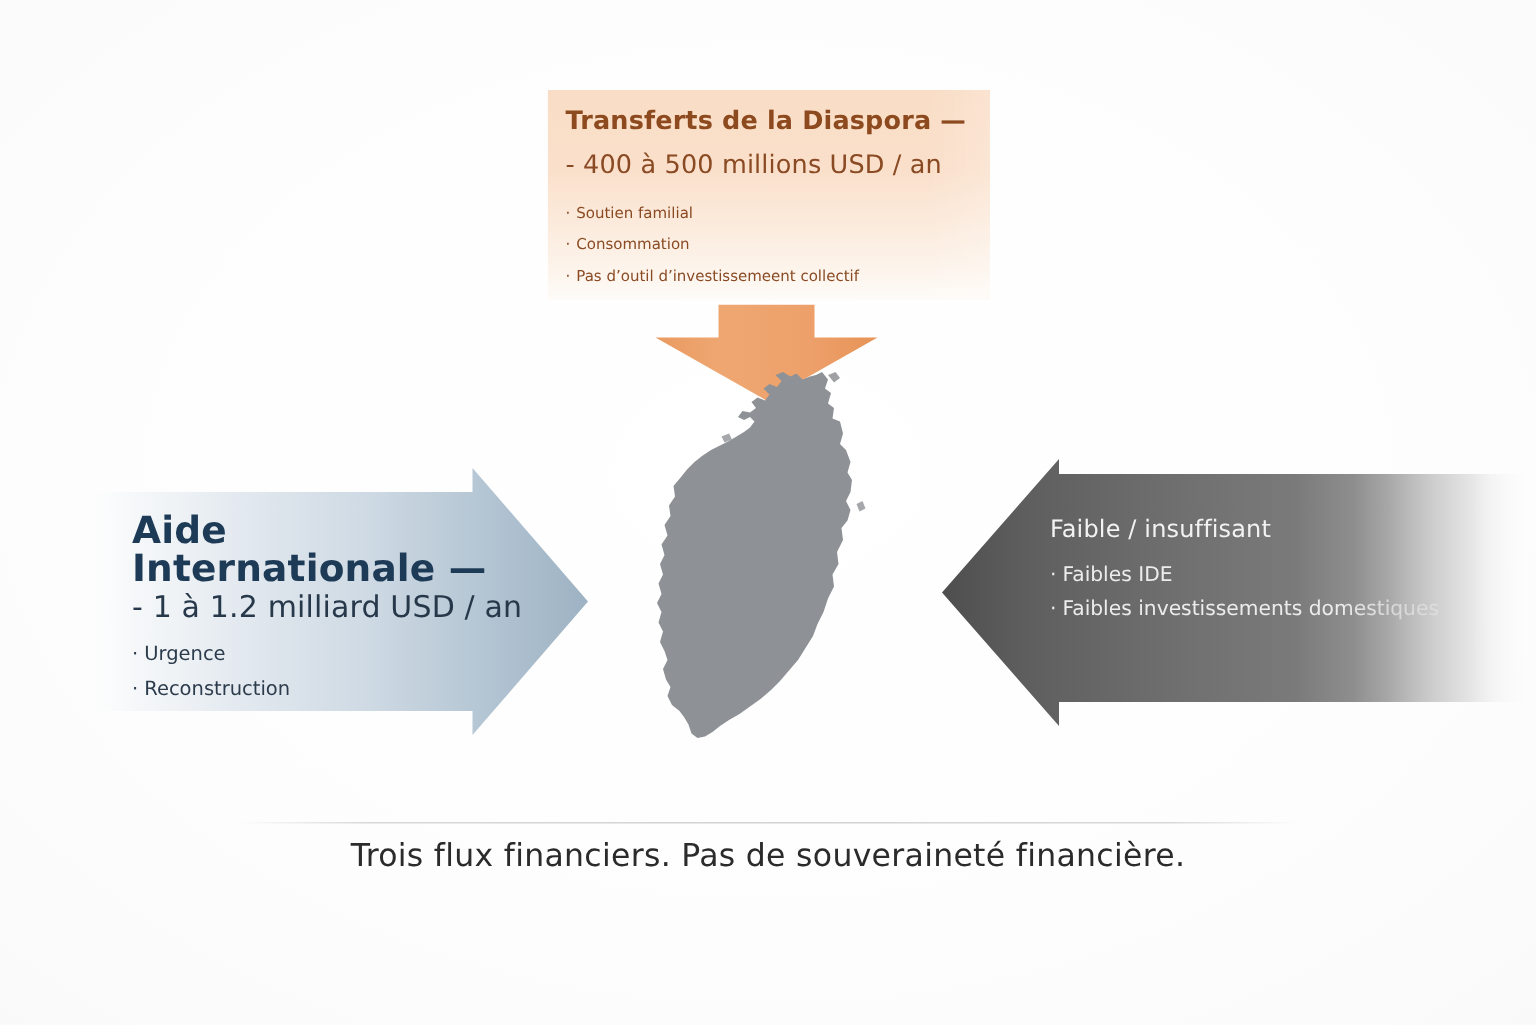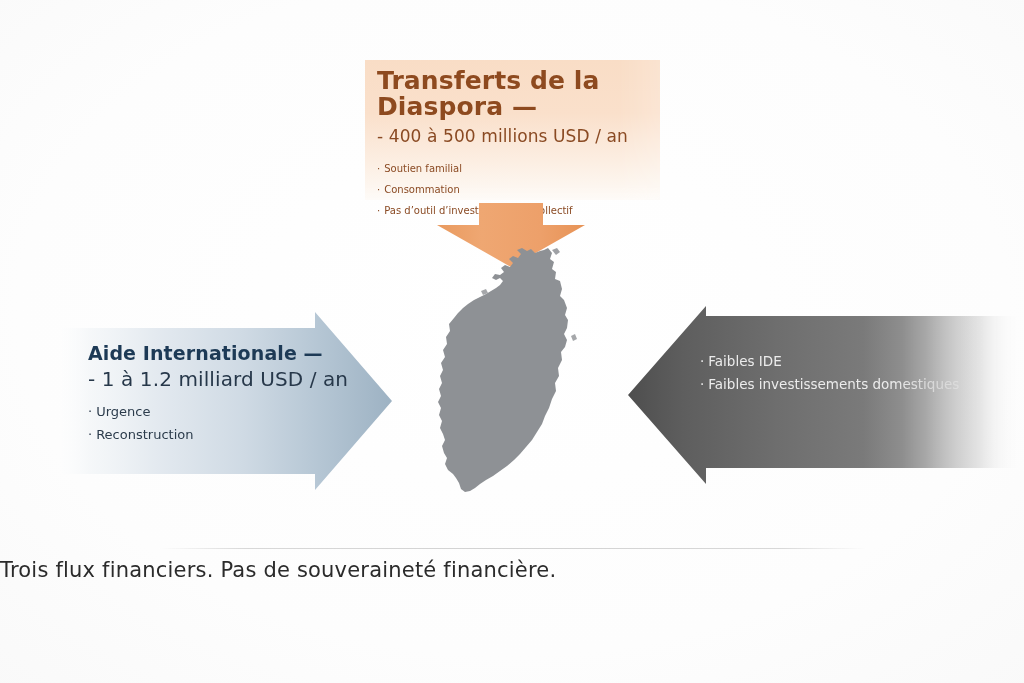--- a/index.html
+++ b/index.html
@@ -60,21 +60,21 @@
             mask-image: linear-gradient(90deg, #000 0%, #000 86%, rgba(0,0,0,.82) 100%);
   }
   #diaspora-text {
     position: absolute;
     left: 377px;
     top: 68px;
     width: 300px;
     color: #8a4a23;
   }
   #diaspora-text .title {
-    font-size: 25px;
+    font-size: 17px;
     color: #8e4a1f;
     line-height: 26px;
   }
   #diaspora-text .sub {
     font-size: 17px;
     color: #8a4a23;
     line-height: 24px;
     margin-top: 4px;
   }
   #diaspora-text .bullets {
@@ -101,21 +101,21 @@
     width: 330px;
     height: 190px;
   }
   #left-text {
     position: absolute;
     left: 88px;
     top: 341px;
     width: 270px;
   }
   #left-text .title {
-    font-size: 19px;
+    font-size: 25px;
     color: #1d3a56;
     line-height: 25px;
   }
   #left-text .sub {
     font-size: 20px;
     color: #27384a;
     line-height: 23px;
     margin-top: 2px;
   }
   #left-text .bullets {
@@ -177,21 +177,21 @@
     top: 548px;
     width: 706px;
     height: 1px;
     background: linear-gradient(90deg, rgba(200,200,200,0) 0%, #d8d8d8 12%, #d2d2d2 50%, #d8d8d8 88%, rgba(200,200,200,0) 100%);
   }
   #caption {
     position: absolute;
     left: 0;
     top: 558px;
     width: 1024px;
-    text-align: left;
+    text-align: center;
     font-size: 21px;
     color: #2b2b2b;
     letter-spacing: .2px;
   }
 </style>
 </head>
 <body>
 
 <div id="canvas">
 
@@ -280,20 +280,21 @@
         <stop offset="100%" stop-color="#fff" stop-opacity="0"></stop>
       </linearGradient>
       <mask id="maskRight">
         <rect x="0" y="0" width="392" height="178" fill="url(#fadeRight)"></rect>
       </mask>
     </defs>
     <polygon points="392,10 78,10 78,0 0,89 78,178 78,162 392,162" fill="url(#gradRight)" mask="url(#maskRight)"></polygon>
   </svg>
 
   <div id="right-text">
+    <div class="sub">Faible / insuffisant</div>
     <ul class="bullets">
       <li><span class="dot">·</span><span>Faibles IDE</span></li>
       <li class="fade"><span class="dot">·</span><span>Faibles investissements domestiques</span></li>
     </ul>
   </div>
 
   <div id="divider"></div>
   <div id="caption">Trois flux financiers. Pas de souveraineté financière.</div>
 
 </div>

